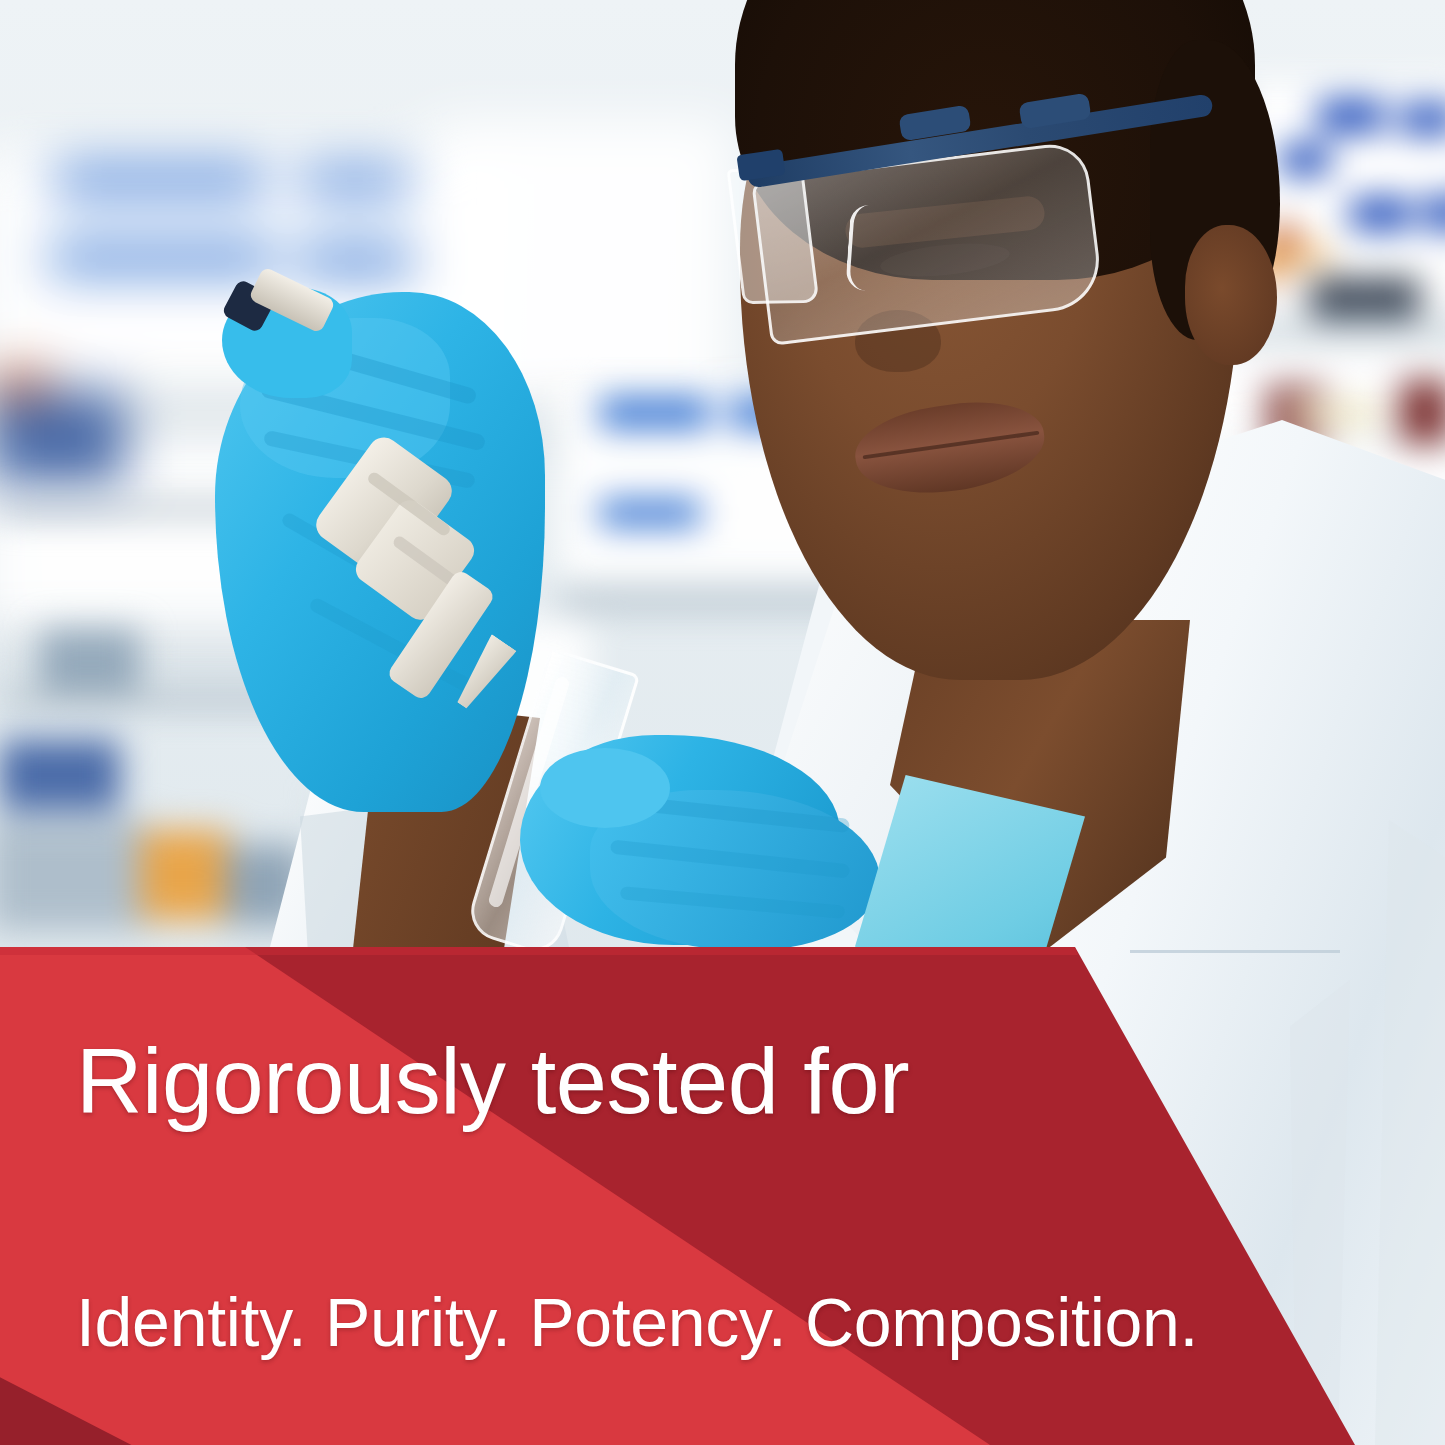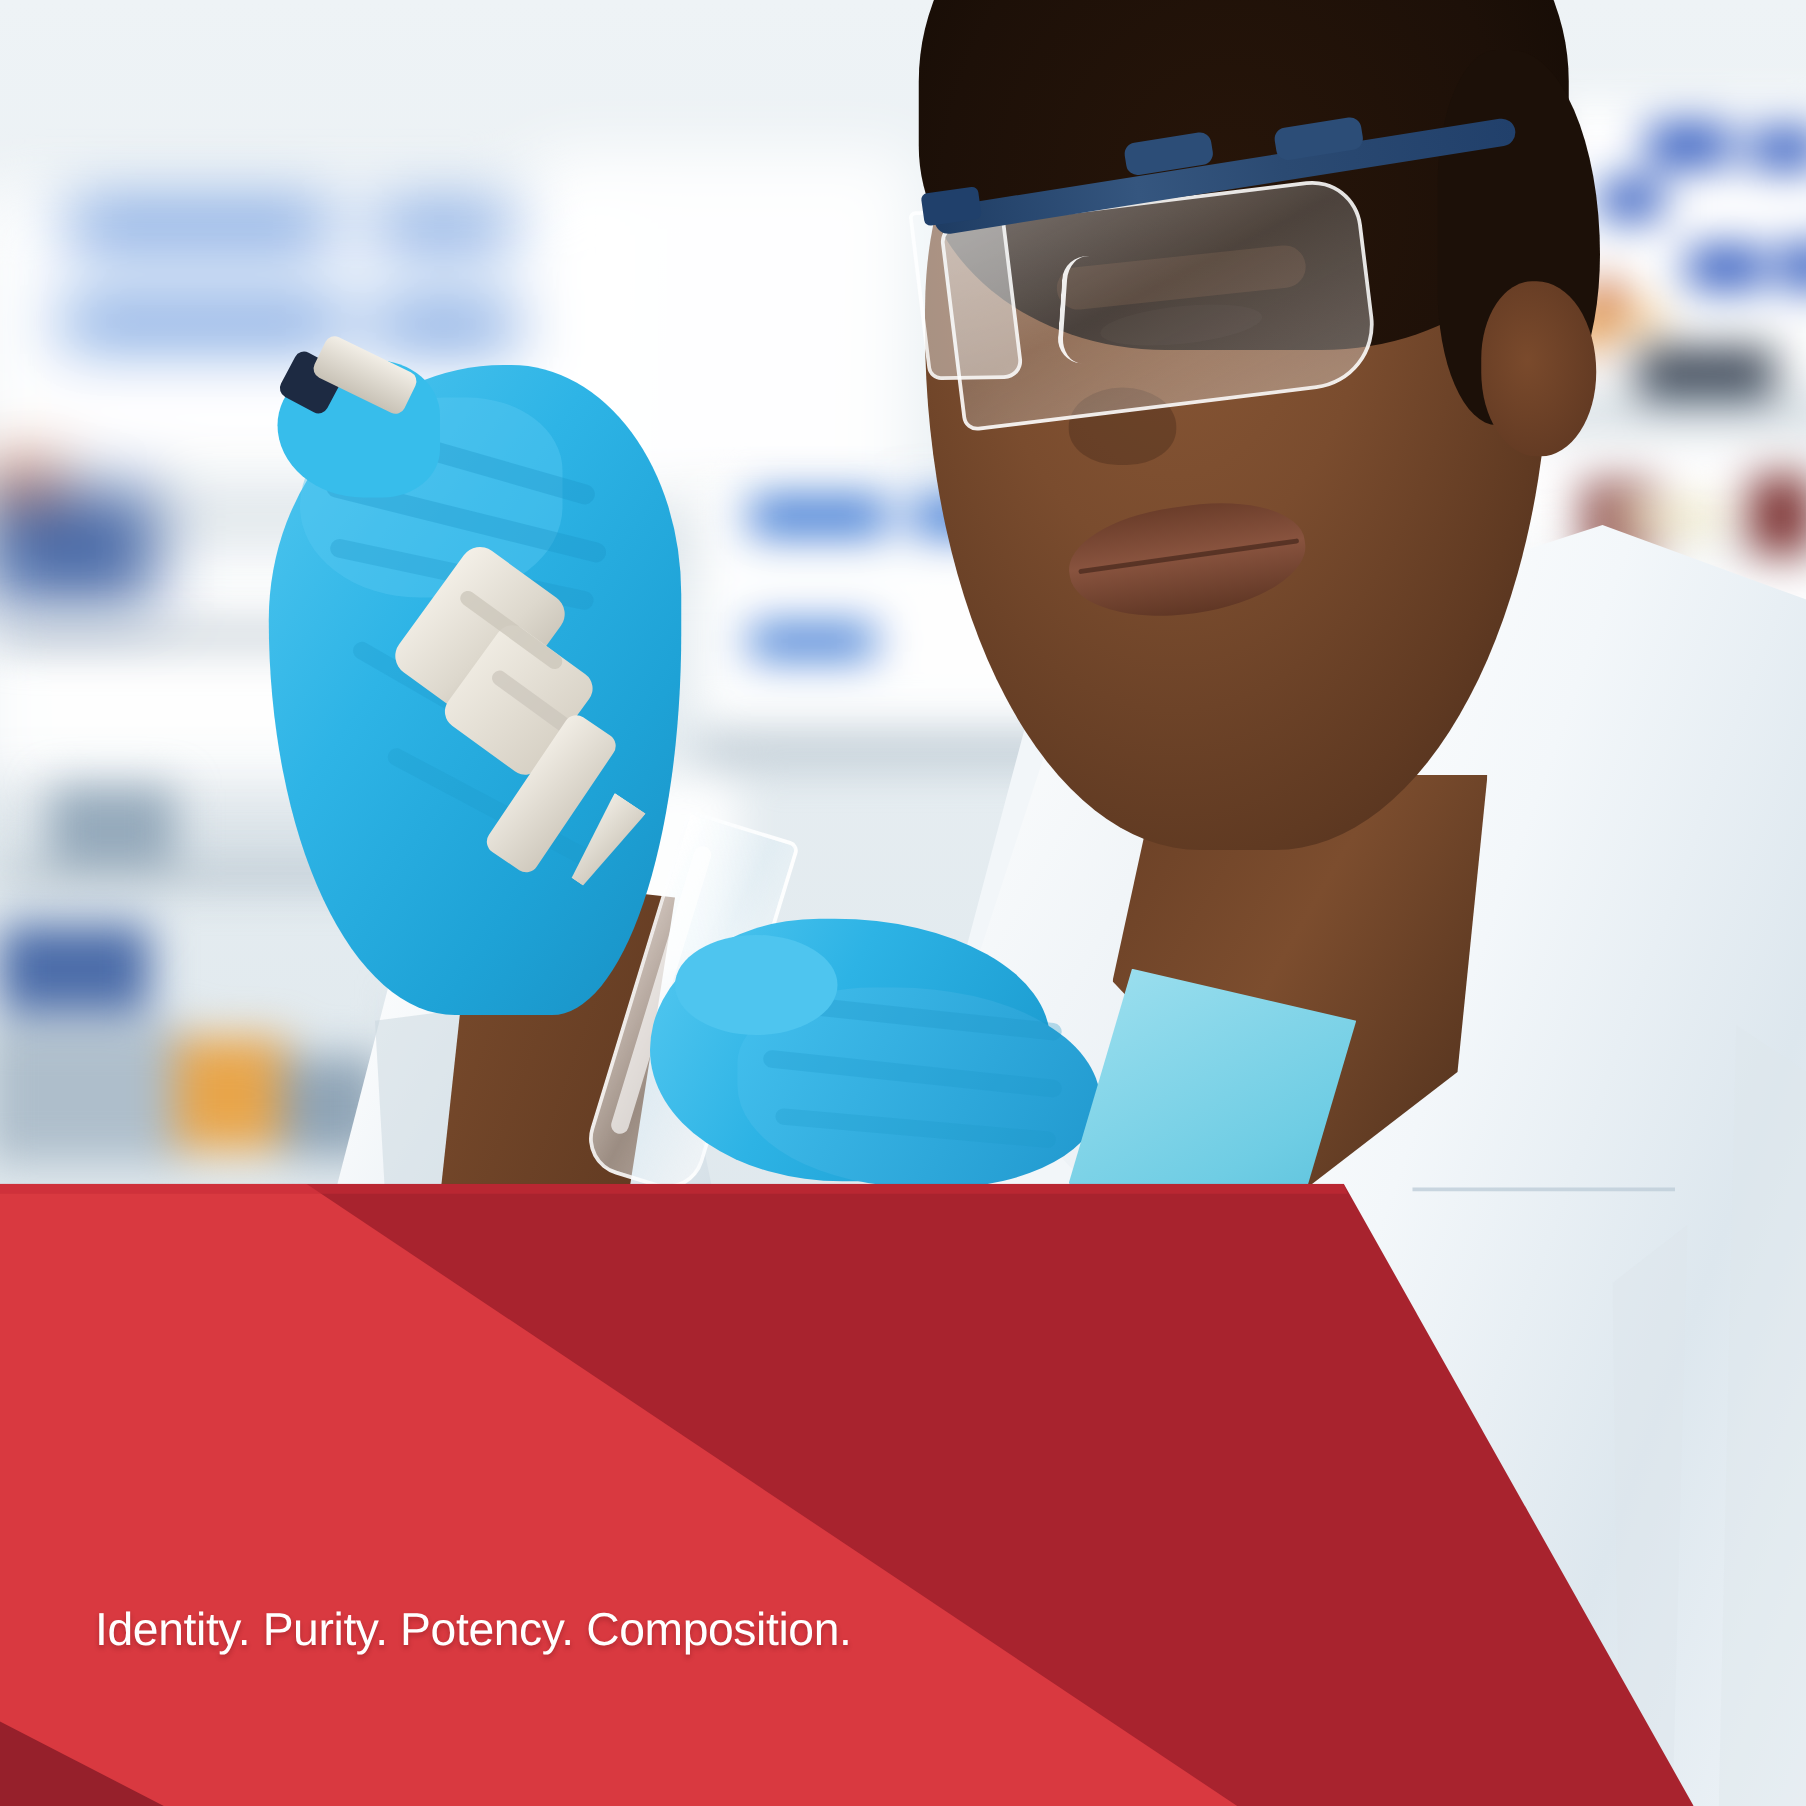--- a/index.html
+++ b/index.html
@@ -54,21 +54,21 @@
 
   .band-text{position:absolute;left:76px;top:1035px;width:1000px;}
   .hl{color:#ffffff;letter-spacing:-0.5px;line-height:1.0;
       text-shadow:0 2px 4px rgba(80,10,14,.35);}
   .hl-l1{font-size:92px;font-weight:300;font-stretch:condensed;
          font-family:"Liberation Sans Narrow","Liberation Sans",sans-serif;}
   .hl-l2{font-size:92px;line-height:1.08;font-weight:300;font-stretch:condensed;
          font-family:"Liberation Sans Narrow","Liberation Sans",sans-serif;}
   .hl-l2 b{font-weight:700;}
   .sub{position:absolute;left:76px;top:1283px;color:#fff;
-       font-size:37px;font-weight:400;letter-spacing:-0.3px;
+       font-size:68px;font-weight:400;letter-spacing:-0.3px;
        font-family:"Liberation Sans Narrow","Liberation Sans",sans-serif;
        text-shadow:0 2px 4px rgba(80,10,14,.30);}
 </style>
 </head>
 <body>
 
 <div id="stage">
 
   <div class="photo">
     <div class="bg-base"></div>
@@ -311,16 +311,17 @@
 
       <polygon points="-40,947 245,947 1005,1455 -40,1455" fill="#D93940"></polygon>
 
       <polygon points="-10,1372 145,1452 -10,1452" fill="#96202B"></polygon>
 
       <polygon points="0,947 1075,947 1078,955 0,955" fill="#C62C36" opacity="0.55"></polygon>
     </g>
   </svg>
 
   <div class="band-text">
+    <div class="hl hl-l1">Rigorously tested for</div>
   </div>
   <div class="sub">Identity. Purity. Potency. Composition.</div>
 
 </div>
 
 </body></html>

